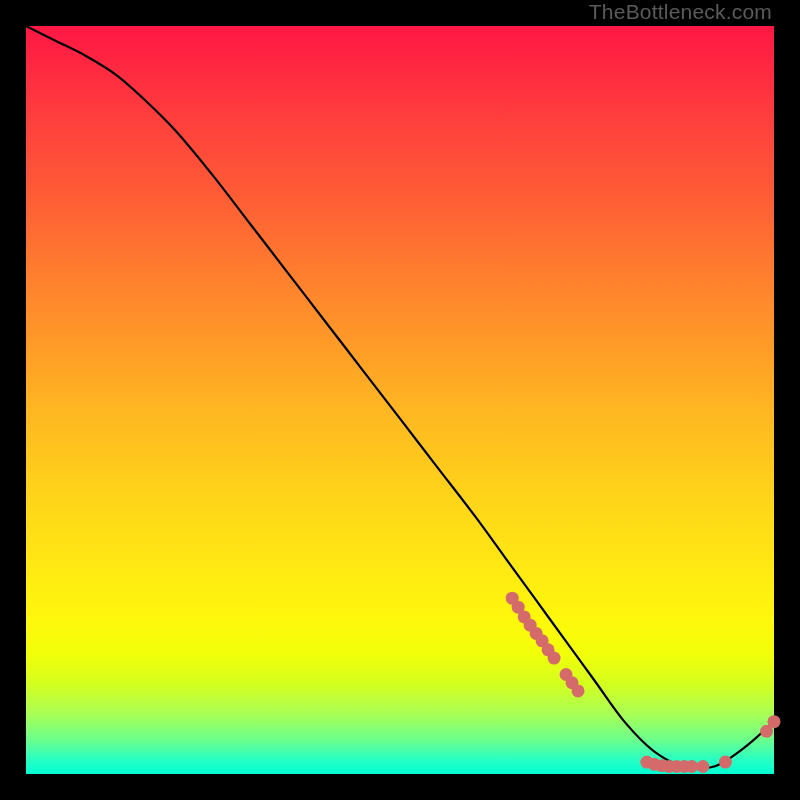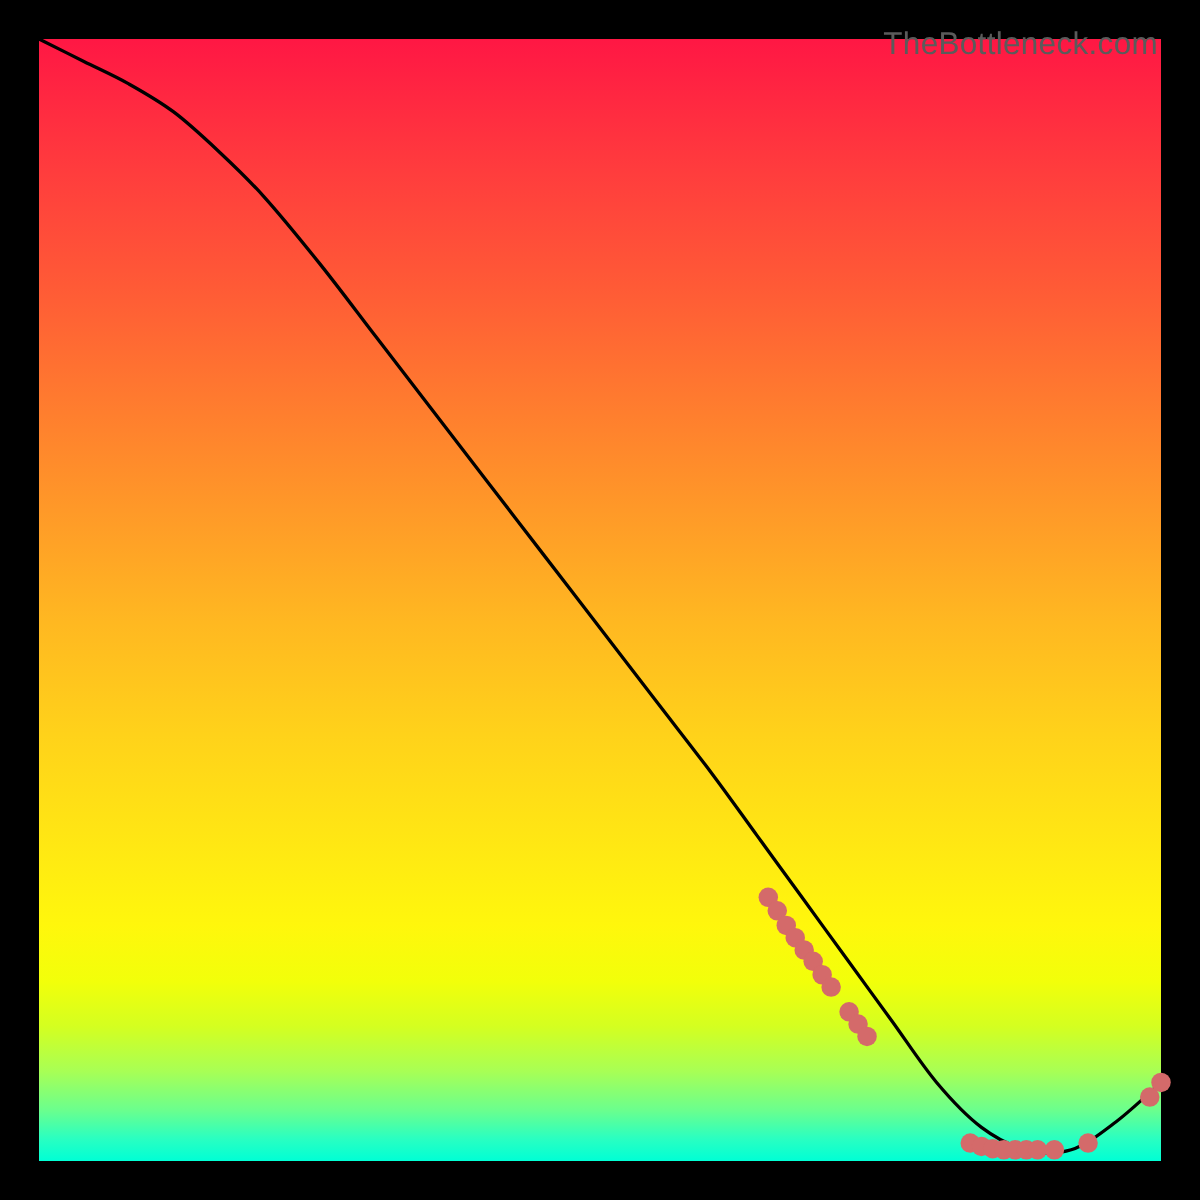--- a/index.html
+++ b/index.html
@@ -29,21 +29,21 @@
       #f2ff0a 84%,
       #d4ff20 88%,
       #a8ff55 92%,
       #6aff8e 95.5%,
       #2affc1 98%,
       #00ffd5 100%
     );
   }
   .watermark {
     position: absolute;
-    top: 18px;
+    top: 0;
     right: 28px;
     font-family: Arial, Helvetica, sans-serif;
     font-size: 21px;
     color: #5b5b5b;
     font-weight: 500;
     letter-spacing: 0.2px;
   }
   svg.overlay {
     position: absolute;
     left: 26px;

